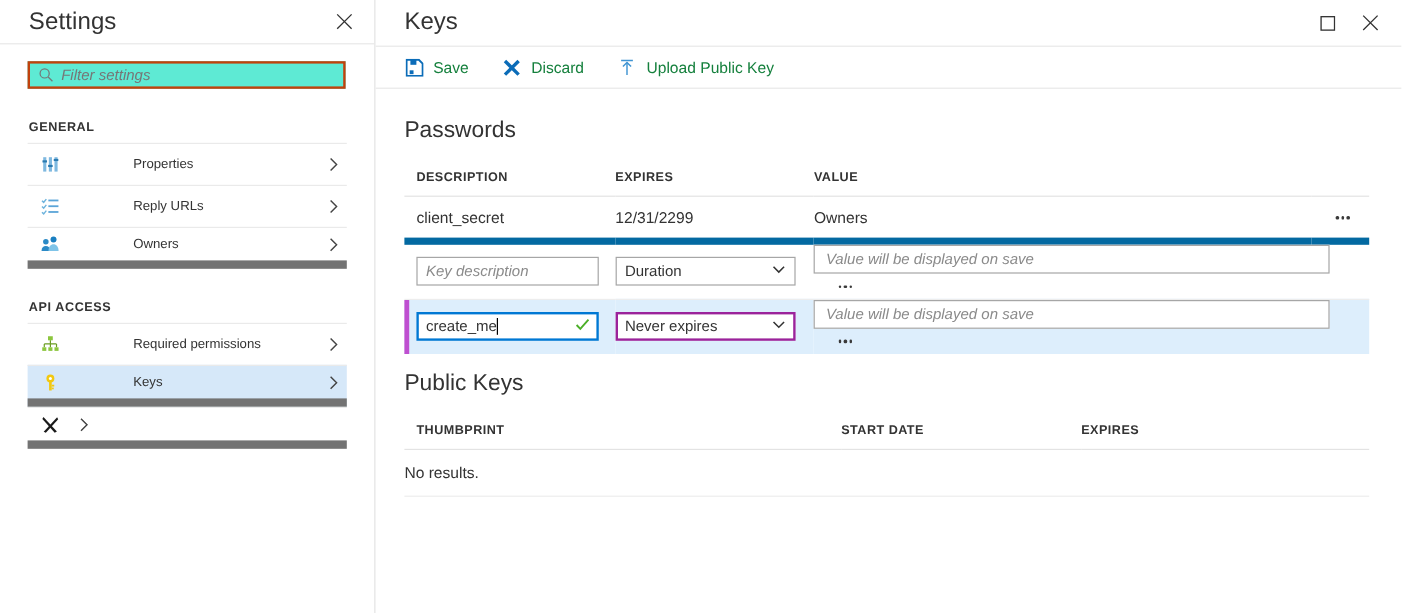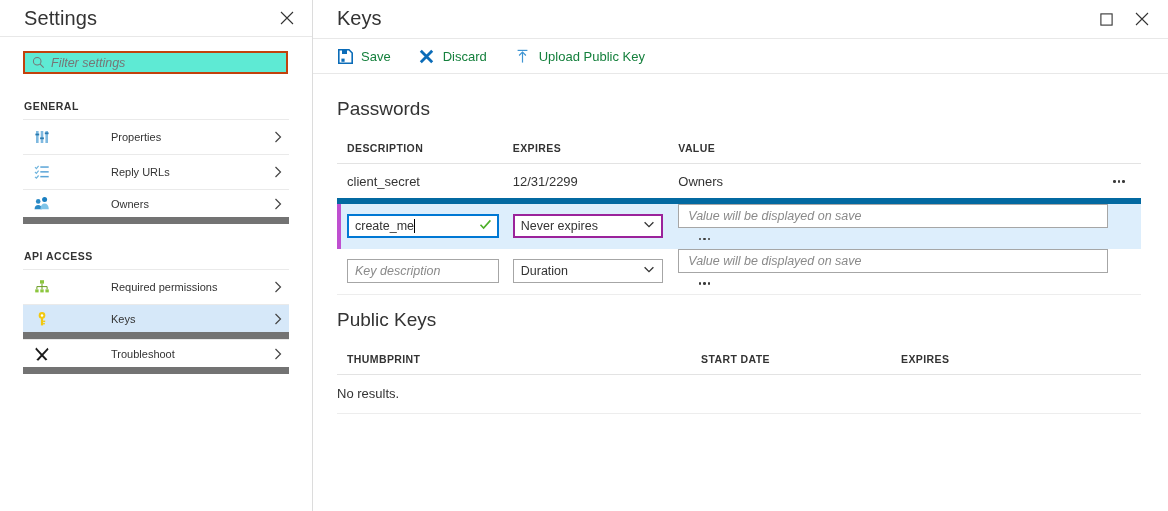--- a/index.html
+++ b/index.html
@@ -505,21 +505,20 @@
 
     <div class="nav-list">
 
       <div class="nav-item">
         <span class="nav-icon">
           <svg width="16" height="16" viewBox="0 0 16 16" aria-hidden="true">
             <path d="M2.2 1.6 L13.4 13.6 L11.6 14.6 L1.3 3.2 Z" fill="#1a1a1a"></path>
             <path d="M13.6 1.8 L2.4 13.8 L4.2 14.7 L14.5 3.4 Z" fill="#1a1a1a"></path>
           </svg>
         </span>
-        <span class="nav-label">Troubleshoot</span>
         <span class="chev">
           <svg width="14" height="14" viewBox="0 0 14 14" aria-hidden="true">
             <path d="M4.5 2 L9.5 7 L4.5 12" stroke="#444" stroke-width="1.2" fill="none"></path>
           </svg>
         </span>
       </div>
 
     </div>
   </div>
 
@@ -587,20 +586,46 @@
             <th class="col-dots"></th>
           </tr>
         </thead>
         <tbody>
 
           <tr class="row-static">
             <td class="cellpad">client_secret</td>
             <td>12/31/2299</td>
             <td>Owners</td>
             <td>
+              <span class="dots-btn">
+                <i class="dot"></i>
+                  <i class="dot"></i>
+                  <i class="dot"></i>
+              </span>
+            </td>
+          </tr>
+
+          <tr class="row-edit last">
+            <td>
+              <span class="desc-wrap" style="display:inline-block;">
+                <input class="inp" type="text" placeholder="Key description" style="">
+              </span>
+            </td>
+            <td>
+              <span class="sel-wrap" style="display:inline-block;">
+                <select class="sel"><option>Duration</option><option>In 1 year</option><option>In 2 years</option><option>Never expires</option></select>
+                <span class="sel-arrow">
+                  <svg width="12" height="12" viewBox="0 0 12 12" aria-hidden="true">
+                    <path d="M1.6 3.8 L6 8.2 L10.4 3.8" stroke="#333" stroke-width="1.3" fill="none"></path>
+                  </svg>
+                </span>
+              </span>
+            </td>
+            <td colspan="2">
+              <input class="inp val-inp" type="text" placeholder="Value will be displayed on save" style="">
               <span class="dots-btn">
                 <i class="dot"></i>
                   <i class="dot"></i>
                   <i class="dot"></i>
               </span>
             </td>
           </tr>
 
           <tr class="row-edit active">
             <td class="accent-cell">
@@ -627,46 +652,20 @@
             </td>
             <td colspan="2">
               <input class="inp val-inp" type="text" placeholder="Value will be displayed on save" style="">
               <span class="dots-btn">
                 <i class="dot"></i>
                   <i class="dot"></i>
                   <i class="dot"></i>
               </span>
             </td>
           </tr>
-
-          <tr class="row-edit last">
-            <td>
-              <span class="desc-wrap" style="display:inline-block;">
-                <input class="inp" type="text" placeholder="Key description" style="">
-              </span>
-            </td>
-            <td>
-              <span class="sel-wrap" style="display:inline-block;">
-                <select class="sel"><option>Duration</option><option>In 1 year</option><option>In 2 years</option><option>Never expires</option></select>
-                <span class="sel-arrow">
-                  <svg width="12" height="12" viewBox="0 0 12 12" aria-hidden="true">
-                    <path d="M1.6 3.8 L6 8.2 L10.4 3.8" stroke="#333" stroke-width="1.3" fill="none"></path>
-                  </svg>
-                </span>
-              </span>
-            </td>
-            <td colspan="2">
-              <input class="inp val-inp" type="text" placeholder="Value will be displayed on save" style="">
-              <span class="dots-btn">
-                <i class="dot"></i>
-                  <i class="dot"></i>
-                  <i class="dot"></i>
-              </span>
-            </td>
-          </tr>
         </tbody>
       </table>
 
       <div class="section-title" style="margin-top:14px;">Public Keys</div>
 
       <table class="tbl pk-tbl">
         <thead>
           <tr>
             <th class="col-thumb cellpad">THUMBPRINT</th>
             <th class="col-start">START DATE</th>

